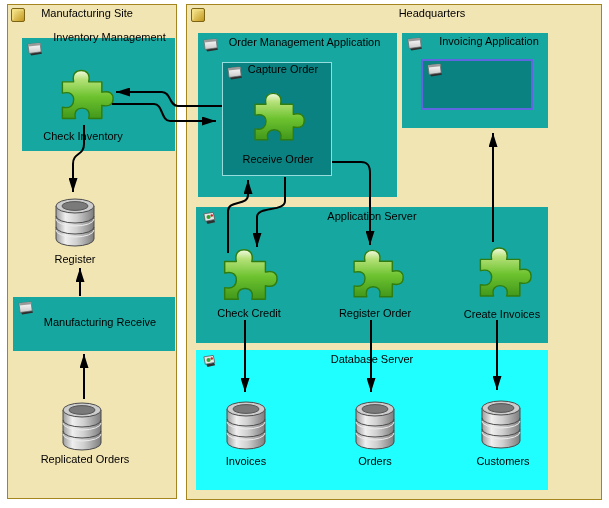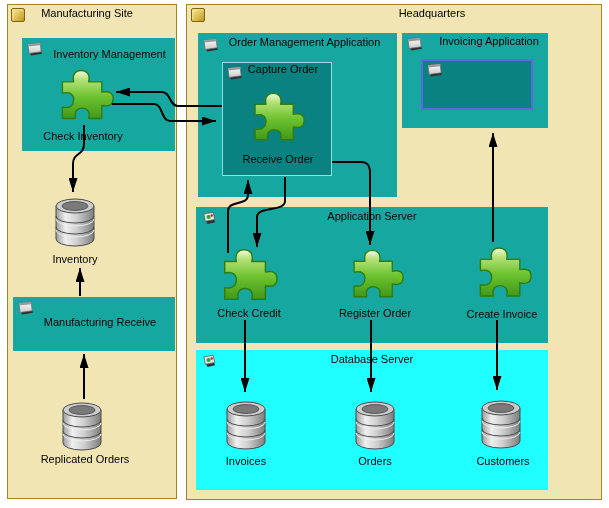--- a/index.html
+++ b/index.html
@@ -86,30 +86,30 @@
   <div class="site" style="left:7px;top:4px;width:170px;height:495px"></div>
   <svg class="shape" style="left:11px;top:8px" width="14" height="14">
       <use href="#sym-site"></use>
     </svg>
   <div class="ttl" style="left:7px;top:7px;width:160px">Manufacturing Site</div>
 
   <div class="appbox" style="left:22px;top:38px;width:153px;height:113px"></div>
   <svg class="shape" style="left:26px;top:42px" width="17" height="14">
       <use href="#sym-window"></use>
     </svg>
-  <div class="ttl" style="left:22px;top:48px;width:153px;padding-left:22px;box-sizing:border-box">Inventory Management</div>
+  <div class="ttl" style="left:22px;top:31px;width:153px;padding-left:22px;box-sizing:border-box">Inventory Management</div>
   <svg class="shape" style="left:53px;top:66px" width="62" height="58">
       <use href="#sym-puzzle"></use>
     </svg>
   <div class="lbl" style="left:33px;top:130px;width:100px">Check Inventory</div>
 
   <svg class="shape" style="left:52px;top:196px" width="46" height="52">
       <use href="#sym-cyl"></use>
     </svg>
-  <div class="lbl" style="left:25px;top:253px;width:100px">Inventory</div>
+  <div class="lbl" style="left:25px;top:253px;width:100px">Register</div>
 
   <div class="appbox" style="left:13px;top:297px;width:162px;height:54px"></div>
   <svg class="shape" style="left:17px;top:301px" width="17" height="14">
       <use href="#sym-window"></use>
     </svg>
   <div class="ttl" style="left:13px;top:316px;width:162px;padding-left:12px;box-sizing:border-box">Manufacturing Receive</div>
 
   <svg class="shape" style="left:59px;top:400px" width="46" height="52">
       <use href="#sym-cyl"></use>
     </svg>
@@ -160,21 +160,21 @@
   <div class="lbl" style="left:199px;top:307px;width:100px">Check Credit</div>
 
   <svg class="shape" style="left:345px;top:244px" width="60" height="60">
       <use href="#sym-puzzle"></use>
     </svg>
   <div class="lbl" style="left:325px;top:307px;width:100px">Register Order</div>
 
   <svg class="shape" style="left:471px;top:242px" width="62" height="61">
       <use href="#sym-puzzle"></use>
     </svg>
-  <div class="lbl" style="left:452px;top:308px;width:100px">Create Invoice</div>
+  <div class="lbl" style="left:452px;top:308px;width:100px">Create Invoices</div>
 
   <div class="dbserver" style="left:196px;top:350px;width:352px;height:140px"></div>
   <svg class="shape" style="left:202px;top:354px" width="15" height="15">
       <use href="#sym-server"></use>
     </svg>
   <div class="ttl" style="left:196px;top:353px;width:352px">Database Server</div>
 
   <svg class="shape" style="left:224px;top:399px" width="44" height="52">
       <use href="#sym-cyl"></use>
     </svg>

